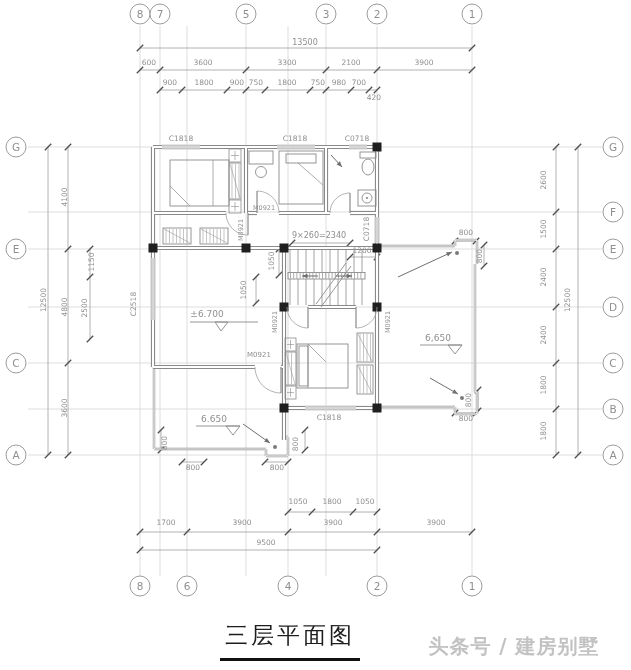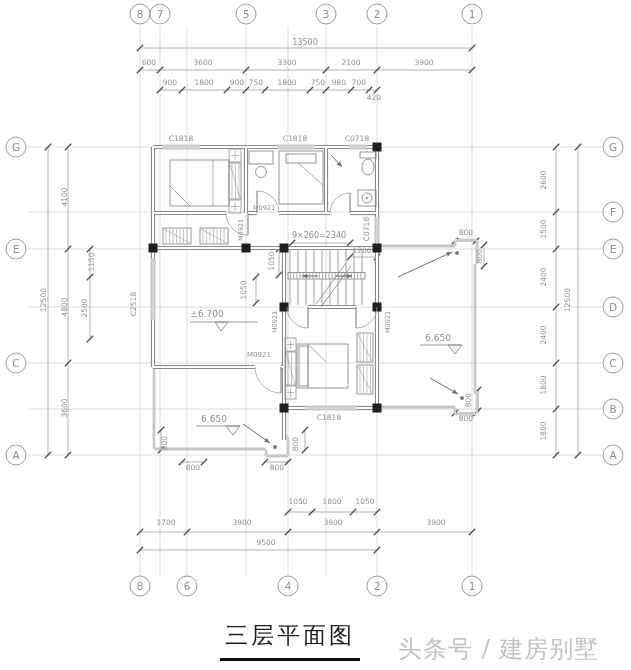--- a/index.html
+++ b/index.html
@@ -3,23 +3,23 @@
 <meta charset="utf-8">
 <style>
   html,body{margin:0;padding:0;background:#ffffff;}
   .canvas{position:relative;width:631px;height:670px;background:#ffffff;overflow:hidden;
           font-family:"DejaVu Sans",sans-serif;}
   svg text{font-family:"DejaVu Sans",sans-serif;}
   .caption{position:absolute;left:220px;top:620px;width:140px;text-align:center;
            font-family:"DejaVu Serif","Liberation Serif",serif;
            font-size:23px;font-weight:normal;letter-spacing:3px;color:#1d1d1d;
            border-bottom:3px solid #111;padding-bottom:7px;}
-  .watermark{position:absolute;left:398px;top:633px;width:232px;text-align:left;
+  .watermark{position:absolute;left:398px;top:633px;width:232px;text-align:center;
              font-family:"DejaVu Serif","Liberation Serif",serif;
-             font-size:24px;font-weight:normal;color:#c2c2c2;letter-spacing:1px;}
+             font-size:20px;font-weight:bold;color:#c2c2c2;letter-spacing:1px;}
 </style>
 </head>
 <body>
 
 <div class="canvas">
   <svg id="plan" width="631" height="615" viewBox="0 0 631 615">
       <g>
         <line x1="140" y1="26" x2="140" y2="576" stroke="#d4d4d4" stroke-width="0.8"></line>
         <line x1="160" y1="26" x2="160" y2="576" stroke="#d4d4d4" stroke-width="0.8"></line>
         <line x1="187" y1="26" x2="187" y2="576" stroke="#d4d4d4" stroke-width="0.8"></line>

